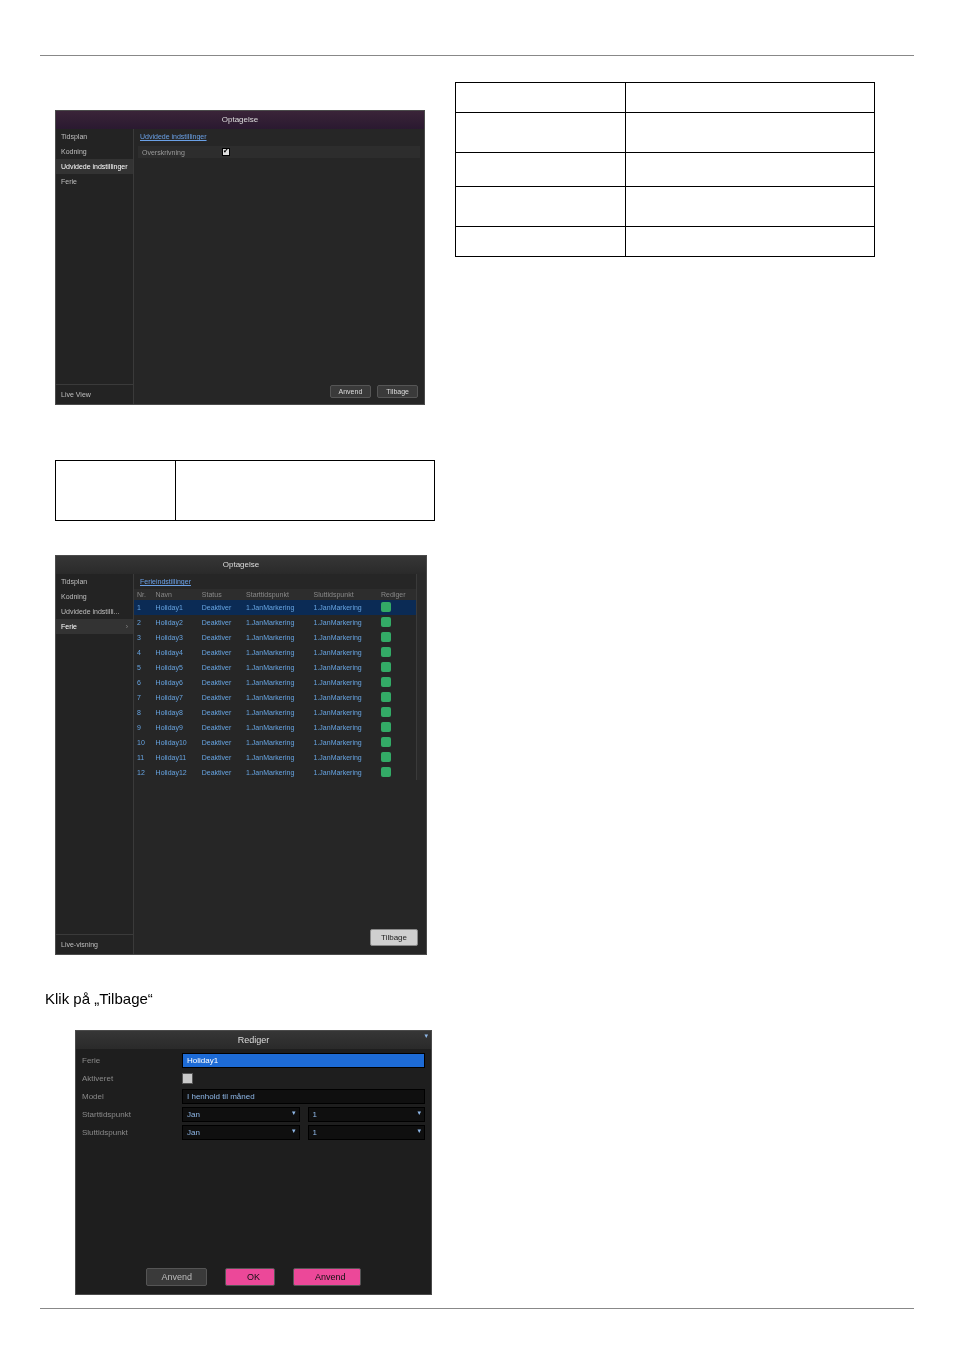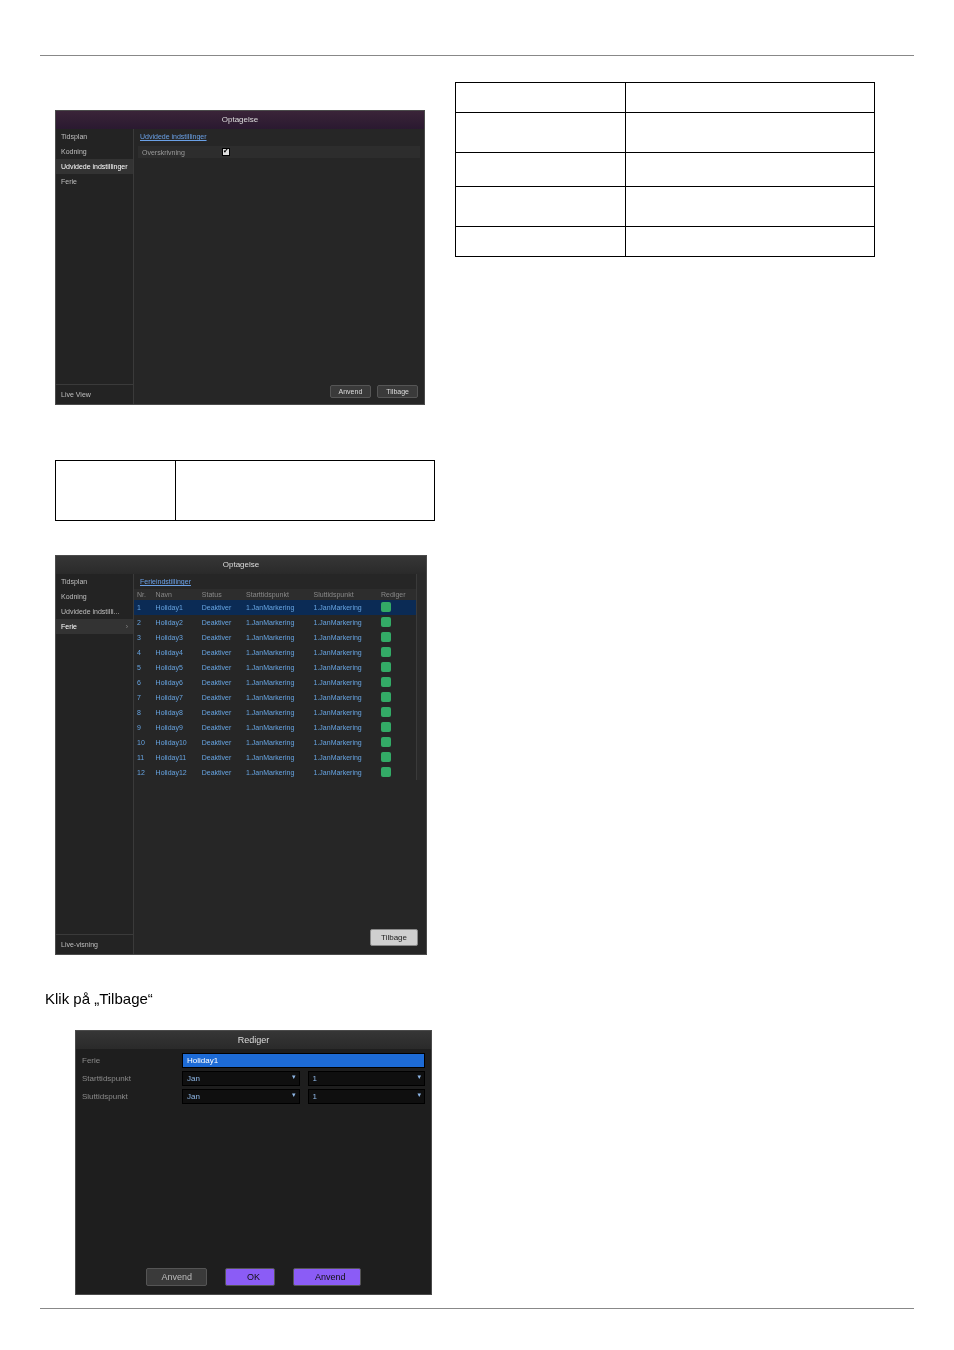--- a/index.html
+++ b/index.html
@@ -97,21 +97,21 @@
   .shot3 .lbl { width:100px; color:#8a8a8a; font-size:8px; }
   .shot3 .tx { flex:1; background:#0f0f0f; color:#8fb8e8; font-size:8px; padding:2px 4px; border:1px solid #000;}
   .shot3 .tx.sel { background:#1d6bd6; color:#fff; }
   .shot3 .chk { width:11px; height:11px; background:#c9c9c9; border:1px solid #555; }
   .shot3 .split { display:flex; gap:8px; flex:1; }
   .shot3 .split .tx { flex:1; position:relative; }
   .shot3 .caret::after { content:"▾"; position:absolute; right:3px; top:1px; color:#8fb8e8; font-size:7px; }
   .shot3 .btns { position:absolute; left:0; right:0; bottom:8px; display:flex; justify-content:center; gap:18px; }
   .shot3 .btn { font-size:9px; padding:3px 14px; border:1px solid #555; border-radius:2px; }
   .shot3 .btn.plain { background:#3a3a3a; color:#bbb; }
-  .shot3 .btn.light { background:#8b5cf6; color:#111;padding-left:21px; }
+  .shot3 .btn.light { background:#ec4899; color:#111;padding-left:21px; }
 </style>
 </head>
 <body>
 
 <div class="hr-top"></div>
 <div class="hr-bottom"></div>
 
 <div class="shot1">
   <div class="titlebar">Optagelse</div>
   <div class="body">
@@ -309,20 +309,28 @@
 <div class="bodytext">Klik på „Tilbage“</div>
 
 <div class="shot3">
   <div class="titlebar">Rediger</div>
   <div class="frm">
     <div class="row">
       <div class="lbl">Ferie</div>
       <div class="tx sel">Holiday1</div>
     </div>
     <div class="row">
+      <div class="lbl">Aktiveret</div>
+      <div class="chk"></div>
+    </div>
+    <div class="row">
+      <div class="lbl">Model</div>
+      <div class="tx caret">I henhold til måned</div>
+    </div>
+    <div class="row">
       <div class="lbl">Starttidspunkt</div>
       <div class="split">
         <div class="tx caret">Jan</div>
         <div class="tx caret">1</div>
       </div>
     </div>
     <div class="row">
       <div class="lbl">Sluttidspunkt</div>
       <div class="split">
         <div class="tx caret">Jan</div>

